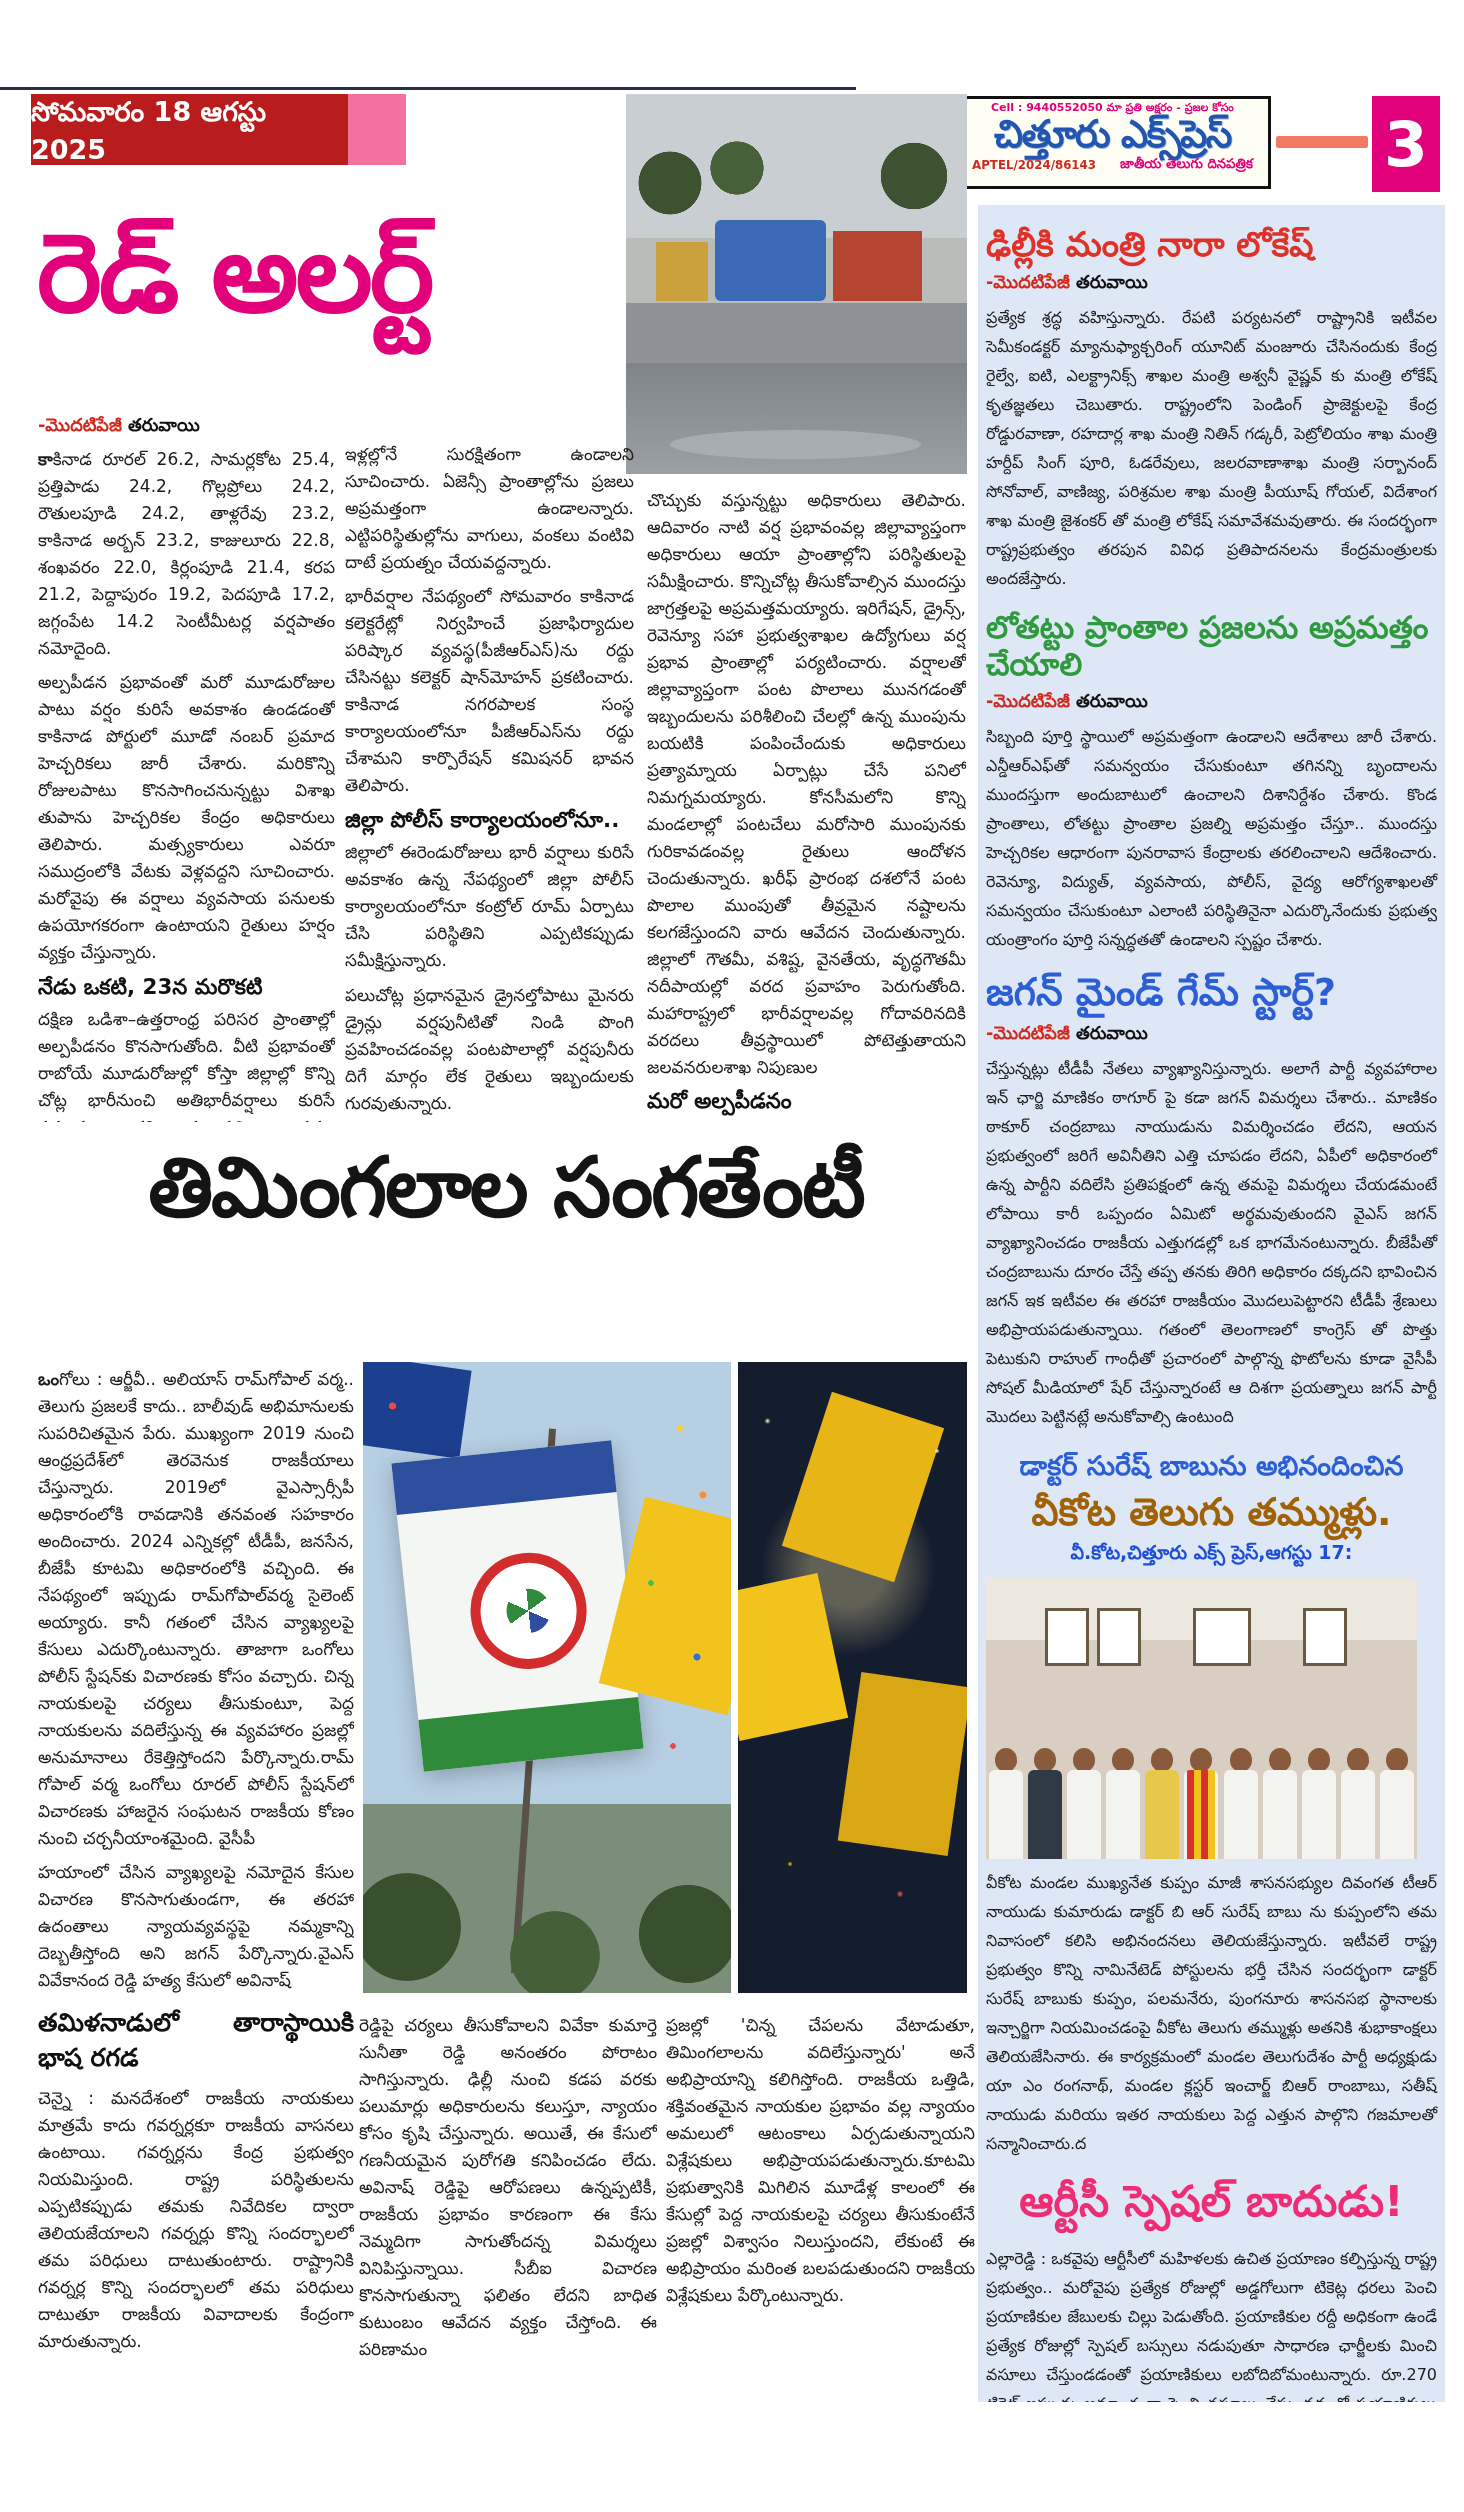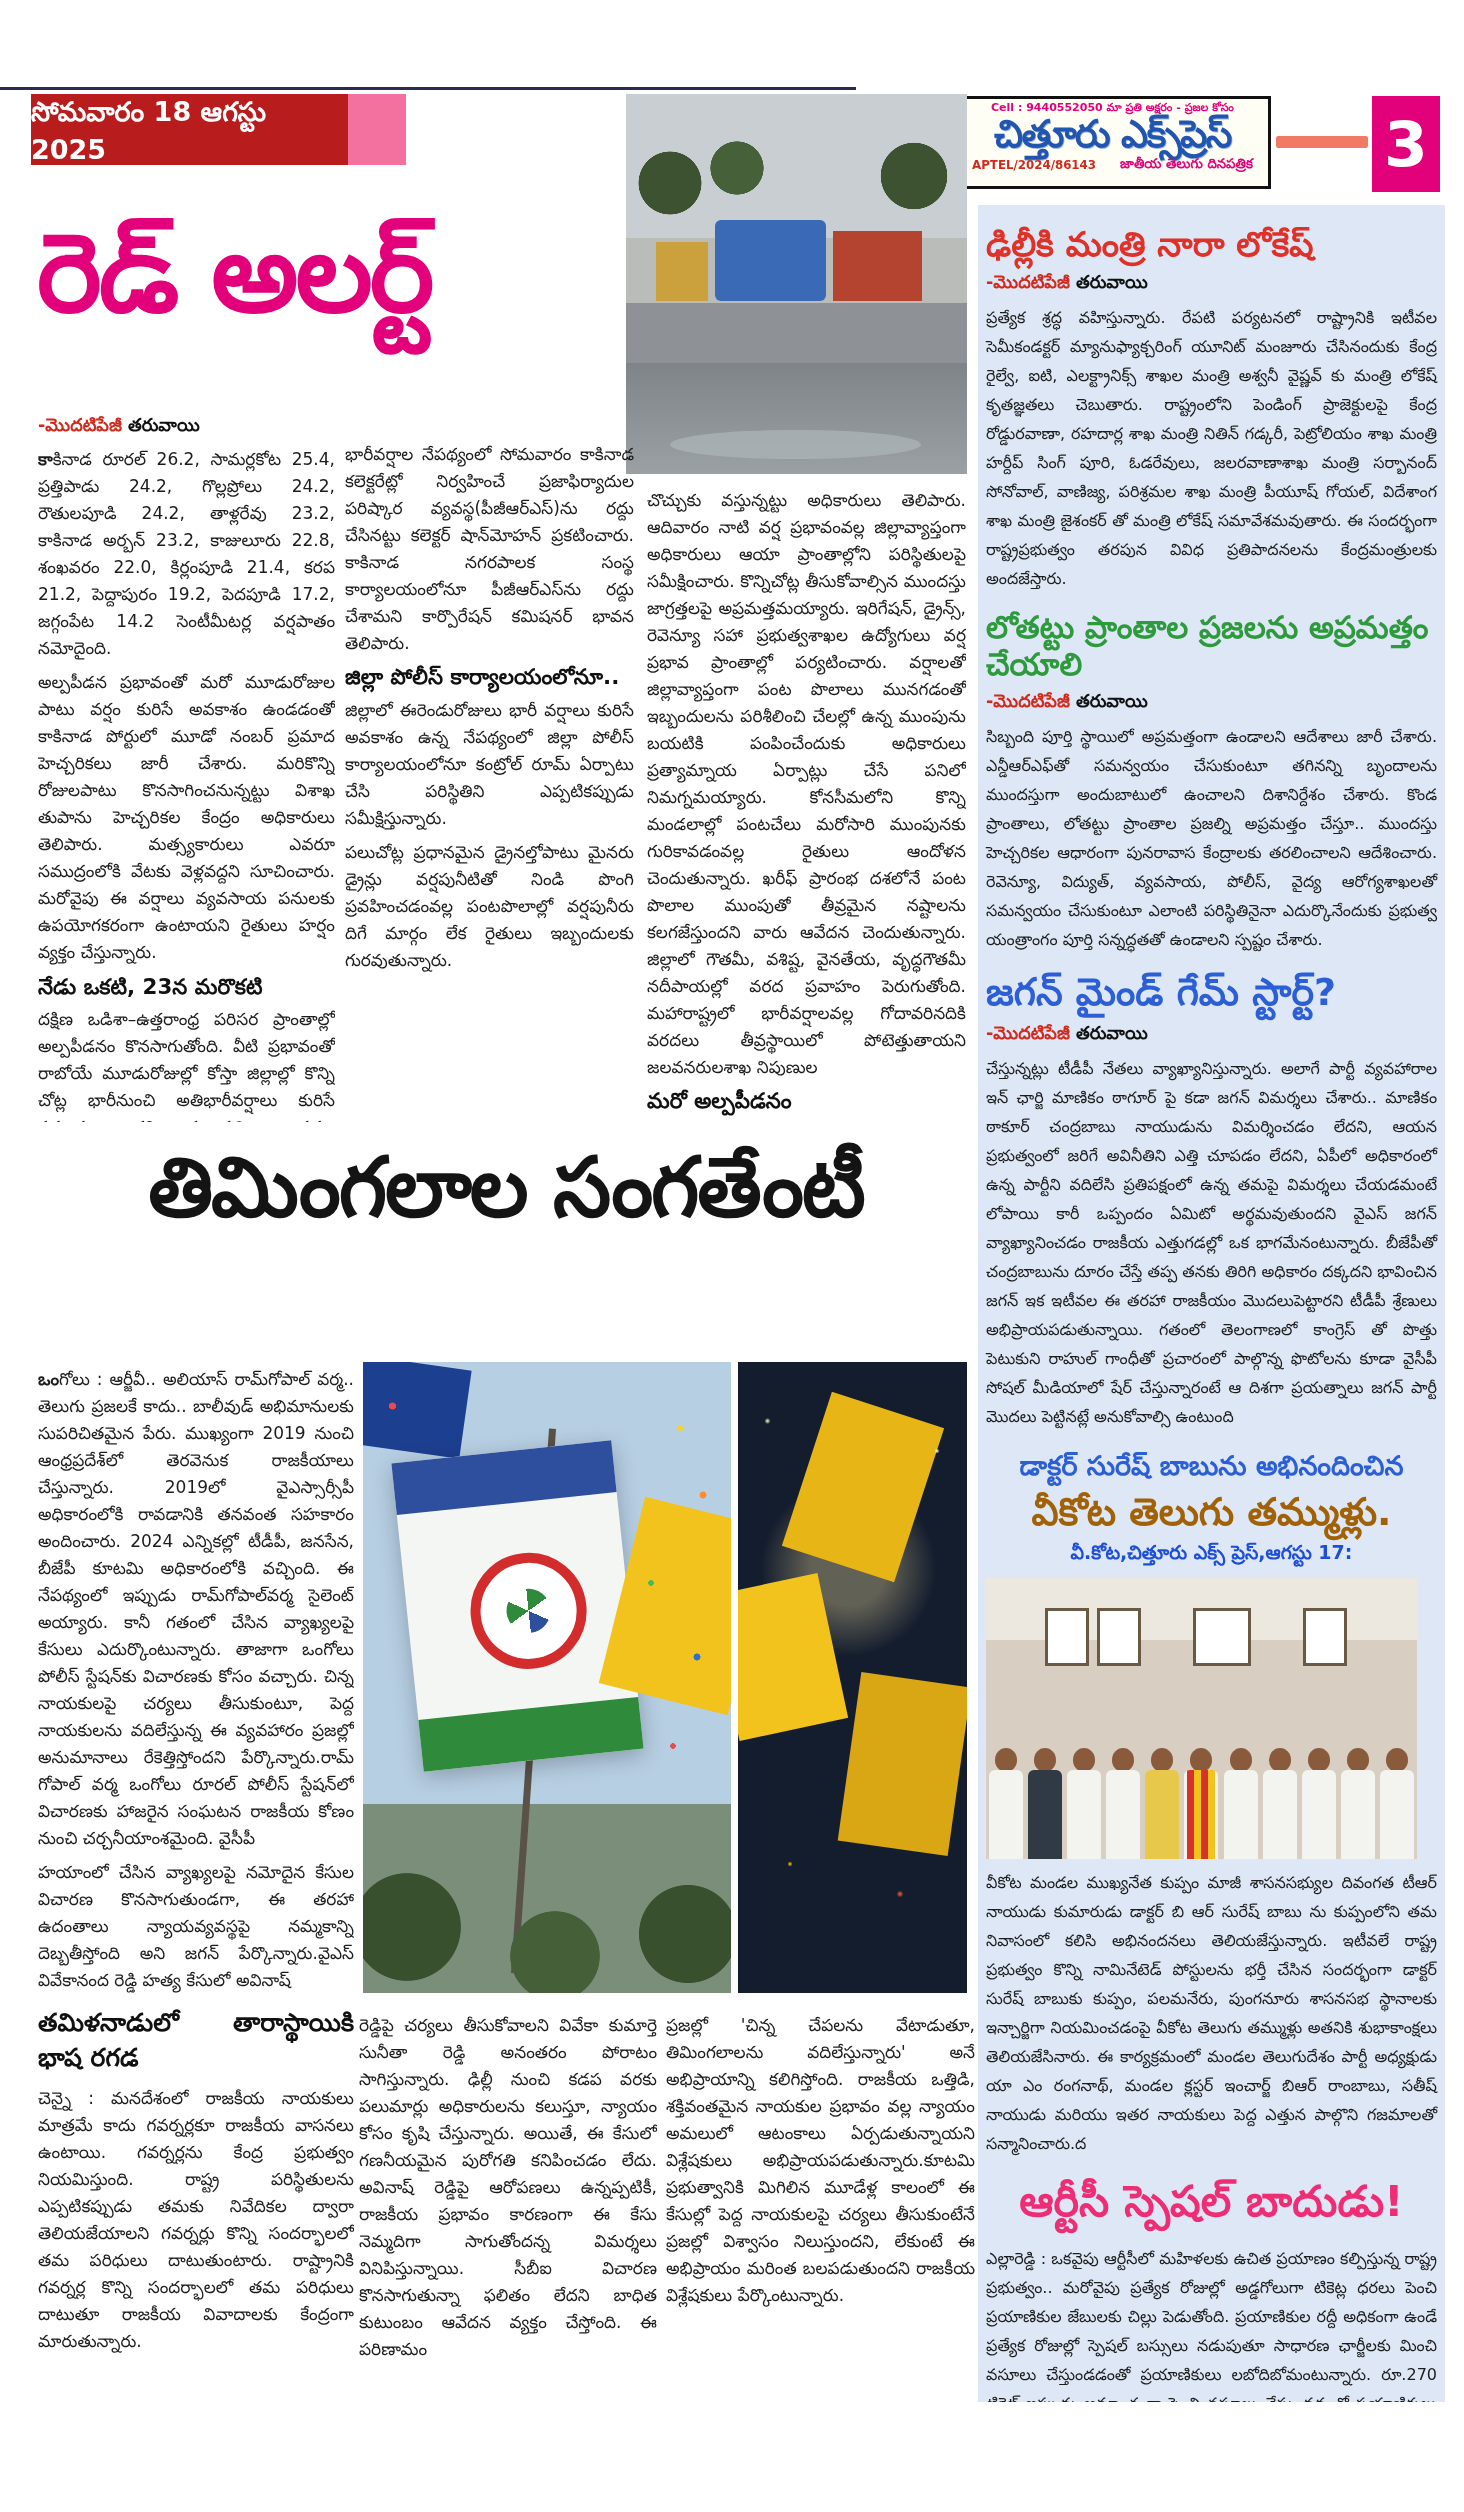--- a/index.html
+++ b/index.html
@@ -128,20 +128,21 @@
 <div class="col" style="left:38px;top:415px;width:297px;height:707px;">
   <div class="contline"><span class="r">-మొదటిపేజీ</span><span class="b"> తరువాయి</span></div>
   <p class="first">కాకినాడ రూరల్ 26.2, సామర్లకోట 25.4, ప్రత్తిపాడు 24.2, గొల్లప్రోలు 24.2, రౌతులపూడి 24.2, తాళ్లరేవు 23.2, కాకినాడ అర్బన్ 23.2, కాజులూరు 22.8, శంఖవరం 22.0, కిర్లంపూడి 21.4, కరప 21.2, పెద్దాపురం 19.2, పెదపూడి 17.2, జగ్గంపేట 14.2 సెంటీమీటర్ల వర్షపాతం నమోదైంది.</p>
   <p>అల్పపీడన ప్రభావంతో మరో మూడురోజుల పాటు వర్షం కురిసే అవకాశం ఉండడంతో కాకినాడ పోర్టులో మూడో నంబర్ ప్రమాద హెచ్చరికలు జారీ చేశారు. మరికొన్ని రోజులపాటు కొనసాగించనున్నట్టు విశాఖ తుపాను హెచ్చరికల కేంద్రం అధికారులు తెలిపారు. మత్స్యకారులు ఎవరూ సముద్రంలోకి వేటకు వెళ్లవద్దని సూచించారు. మరోవైపు ఈ వర్షాలు వ్యవసాయ పనులకు ఉపయోగకరంగా ఉంటాయని రైతులు హర్షం వ్యక్తం చేస్తున్నారు.</p>
   <div class="subhead">నేడు ఒకటి, 23న మరొకటి</div>
   <p>దక్షిణ ఒడిశా–ఉత్తరాంధ్ర పరిసర ప్రాంతాల్లో అల్పపీడనం కొనసాగుతోంది. వీటి ప్రభావంతో రాబోయే మూడురోజుల్లో కోస్తా జిల్లాల్లో కొన్ని చోట్ల భారీనుంచి అతిభారీవర్షాలు కురిసే ప్రమాదం ఉందని అమరావతి వాతావరణ కేంద్రం పేర్కొంది. వాయువ్య, పశ్చిమ మధ్య బంగాళాఖాతంలో సోమవారం మరో అల్పపీడనం ఏర్పడొచ్చని వాతావరణశాఖ వెల్లడించింది. ఈనెల 23న బంగాళాఖాతంలో ఇంకో అల్పపీడనం ఏర్పడుతుందని వాతావరణ నిపుణులు అంచనా వేస్తున్నారు. ఈ నేపథ్యంలో ఆగస్టు నెలలో భారీ వర్షాలు పడే సూచనలు కనిపిస్తున్నాయి.</p>
 
 </div>
 
 <div class="col" style="left:345px;top:441px;width:289px;height:681px;">
+  <p>ఇళ్లల్లోనే సురక్షితంగా ఉండాలని సూచించారు. ఏజెన్సీ ప్రాంతాల్లోను ప్రజలు అప్రమత్తంగా ఉండాలన్నారు. ఎట్టిపరిస్థితుల్లోను వాగులు, వంకలు వంటివి దాటే ప్రయత్నం చేయవద్దన్నారు.</p>
   <p>భారీవర్షాల నేపథ్యంలో సోమవారం కాకినాడ కలెక్టరేట్లో నిర్వహించే ప్రజాఫిర్యాదుల పరిష్కార వ్యవస్థ(పీజీఆర్ఎస్)ను రద్దు చేసినట్టు కలెక్టర్ షాన్‌మోహన్ ప్రకటించారు. కాకినాడ నగరపాలక సంస్థ కార్యాలయంలోనూ పీజీఆర్ఎస్‌ను రద్దు చేశామని కార్పొరేషన్ కమిషనర్ భావన తెలిపారు.</p>
   <div class="subhead">జిల్లా పోలీస్ కార్యాలయంలోనూ..</div>
   <p>జిల్లాలో ఈరెండురోజులు భారీ వర్షాలు కురిసే అవకాశం ఉన్న నేపథ్యంలో జిల్లా పోలీస్ కార్యాలయంలోనూ కంట్రోల్ రూమ్ ఏర్పాటు చేసి పరిస్థితిని ఎప్పటికప్పుడు సమీక్షిస్తున్నారు.</p>
   <p>పలుచోట్ల ప్రధానమైన డ్రైనల్తోపాటు మైనరు డ్రైన్లు వర్షపునీటితో నిండి పొంగి ప్రవహించడంవల్ల పంటపొలాల్లో వర్షపునీరు దిగే మార్గం లేక రైతులు ఇబ్బందులకు గురవుతున్నారు.</p>
 
 </div>
 
 <div class="col" style="left:647px;top:487px;width:319px;height:635px;">
   <p>చొచ్చుకు వస్తున్నట్టు అధికారులు తెలిపారు. ఆదివారం నాటి వర్ష ప్రభావంవల్ల జిల్లావ్యాప్తంగా అధికారులు ఆయా ప్రాంతాల్లోని పరిస్థితులపై సమీక్షించారు. కొన్నిచోట్ల తీసుకోవాల్సిన ముందస్తు జాగ్రత్తలపై అప్రమత్తమయ్యారు. ఇరిగేషన్, డ్రైన్స్, రెవెన్యూ సహా ప్రభుత్వశాఖల ఉద్యోగులు వర్ష ప్రభావ ప్రాంతాల్లో పర్యటించారు. వర్షాలతో జిల్లావ్యాప్తంగా పంట పొలాలు మునగడంతో ఇబ్బందులను పరిశీలించి చేలల్లో ఉన్న ముంపును బయటికి పంపించేందుకు అధికారులు ప్రత్యామ్నాయ ఏర్పాట్లు చేసే పనిలో నిమగ్నమయ్యారు. కోనసీమలోని కొన్ని మండలాల్లో పంటచేలు మరోసారి ముంపునకు గురికావడంవల్ల రైతులు ఆందోళన చెందుతున్నారు. ఖరీఫ్ ప్రారంభ దశలోనే పంట పొలాల ముంపుతో తీవ్రమైన నష్టాలను కలగజేస్తుందని వారు ఆవేదన చెందుతున్నారు. జిల్లాలో గౌతమీ, వశిష్ట, వైనతేయ, వృద్ధగౌతమీ నదీపాయల్లో వరద ప్రవాహం పెరుగుతోంది. మహారాష్ట్రలో భారీవర్షాలవల్ల గోదావరినదికి వరదలు తీవ్రస్థాయిలో పోటెత్తుతాయని జలవనరులశాఖ నిపుణుల</p>
   <div class="subhead">మరో అల్పపీడనం</div>

